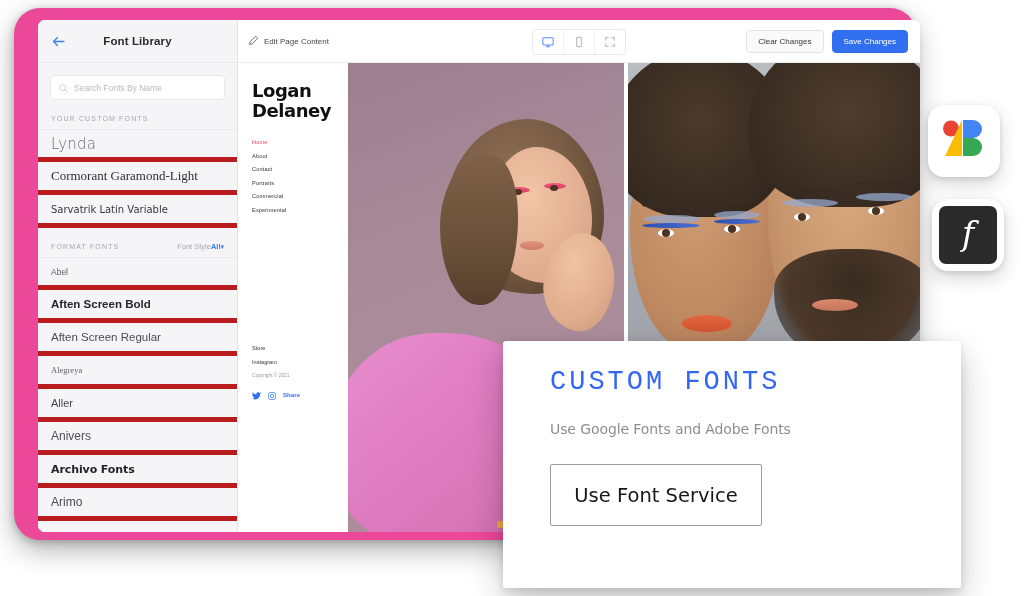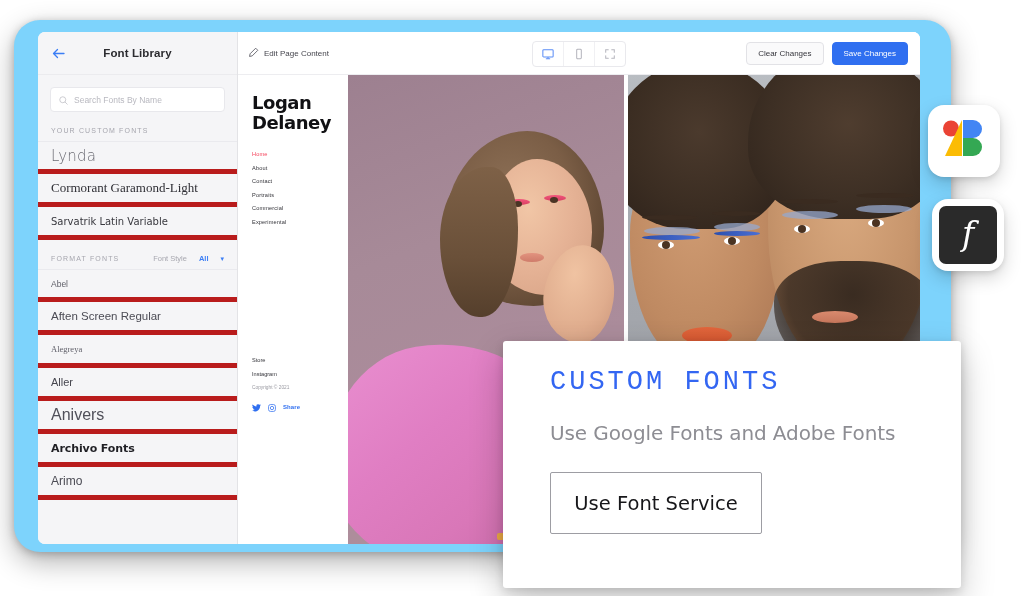--- a/index.html
+++ b/index.html
@@ -13,27 +13,26 @@
     position: relative;
     overflow: hidden;
     font-family: "Liberation Sans", sans-serif;
     -webkit-font-smoothing: antialiased;
   }
 
   
   #device-frame {
     position: absolute;
     left: 14px;
-    top: 20px;
+    top: 8px;
     width: 902px;
     height: 532px;
-    background: #7dd3fc;
+    background: #ec4899;
     border-radius: 26px;
     box-shadow: 0 10px 28px rgba(0,0,0,.30), 0 2px 8px rgba(0,0,0,.22);
-    padding-left: 35px;
   }
   #device-screen {
     position: absolute;
     left: 24px;
     top: 12px;
     width: 882px;
     height: 512px;
     background: #ffffff;
     border-radius: 7px;
     overflow: hidden;
@@ -109,21 +108,21 @@
   .section-row {
     display: flex;
     align-items: center;
     justify-content: space-between;
     padding-right: 13px;
   }
   .section-row .section-label { padding-bottom: 7px; }
   #font-style-filter {
     display: flex;
     align-items: center;
-    gap: 12px;
+    gap: 0;
     font-size: 7.5px;
     padding-top: 8px;
     cursor: pointer;
   }
   .fs-label { color: #a8a8b0; }
   .fs-value { color: #3b7ef5; font-weight: bold; }
   .fs-caret { color: #3b7ef5; font-size: 7px; line-height: 1; }
 
   .font-row {
     height: 33px;
@@ -139,21 +138,21 @@
   }
   .font-row:first-of-type { border-top: 1px solid #eaeaee; }
   .f-lynda       { font-family: "DejaVu Sans", sans-serif; font-size: 15px; color: #6d6d75; font-weight: 300; letter-spacing: .2px;}
   .f-cormorant   { font-family: "Liberation Serif", serif; font-size: 13px; color: #2f2f35; }
   .f-sarvatrik   { font-family: "DejaVu Sans", sans-serif; font-size: 10px; color: #38383e; }
   .f-abel        { font-family: "Liberation Sans", sans-serif; font-size: 8.5px; color: #5d5d66; }
   .f-aften-bold  { font-family: "Liberation Sans", sans-serif; font-size: 11.5px; font-weight: bold; color: #26262b; }
   .f-aften-reg   { font-family: "Liberation Sans", sans-serif; font-size: 11.5px; color: #4c4c55; }
   .f-alegreya    { font-family: "Liberation Serif", serif; font-size: 8.5px; color: #60606a; }
   .f-aller       { font-family: "Liberation Sans", sans-serif; font-size: 11px; color: #45454e; }
-  .f-anivers     { font-family: "Liberation Sans", sans-serif; font-size: 16px; color: #50505a; }
+  .f-anivers     { font-family: "Liberation Sans", sans-serif; font-size: 12px; color: #50505a; }
   .f-archivo     { font-family: "DejaVu Sans", sans-serif; font-size: 11px; font-weight: bold; color: #1f1f24; letter-spacing: -.1px;}
   .f-arimo       { font-family: "Liberation Sans", sans-serif; font-size: 12px; color: #4b4b54; }
 
   
   #editor {
     flex: 1;
     height: 100%;
     background: #ffffff;
     position: relative;
     display: flex;
@@ -399,21 +398,21 @@
   }
   #custom-fonts-heading {
     font-family: Liberation Mono, monospace;
     font-size: 27px;
     letter-spacing: 3px;
     color: #3366f2;
     line-height: 1;
   }
   #custom-fonts-sub {
     font-family: "DejaVu Sans", sans-serif;
-    font-size: 20px;
+    font-size: 14px;
     color: #8d8d93;
     margin-top: 25px;
     letter-spacing: -.1px;
   }
   #use-font-service {
     margin-top: 27px;
     width: 212px;
     height: 62px;
     border: 1px solid #9d9da3;
     border-radius: 2px;
@@ -494,20 +493,21 @@
         <div class="section-label">FORMAT FONTS</div>
         <div id="font-style-filter">
           <span class="fs-label">Font Style</span>
           <span class="fs-value">All</span>
           <span class="fs-caret">▾</span>
         </div>
       </div>
 
       <div>
         <div class="font-row f-abel">Abel</div>
+        <div class="font-row f-aften-bold">Aften Screen Bold</div>
         <div class="font-row f-aften-reg">Aften Screen Regular</div>
         <div class="font-row f-alegreya">Alegreya</div>
         <div class="font-row f-aller">Aller</div>
         <div class="font-row f-anivers">Anivers</div>
         <div class="font-row f-archivo">Archivo Fonts</div>
         <div class="font-row f-arimo">Arimo</div>
       </div>
     </aside>
 
     <section id="editor">

